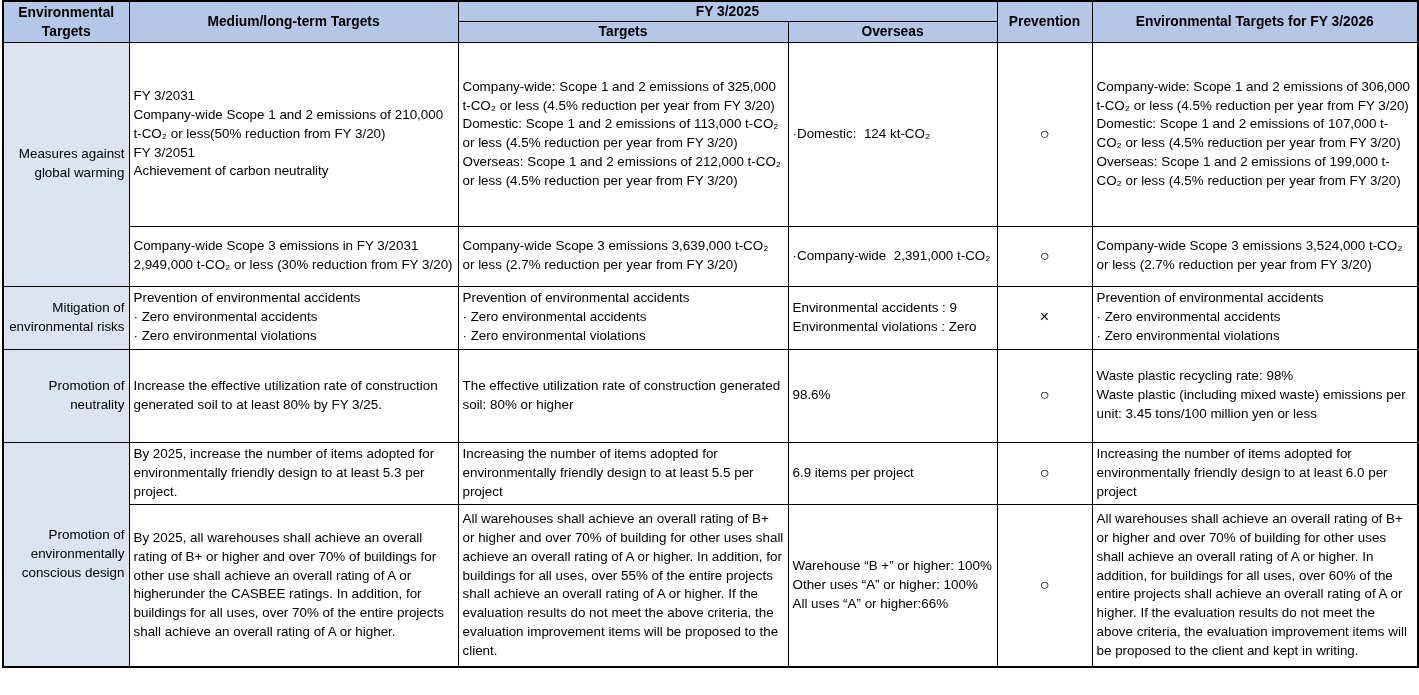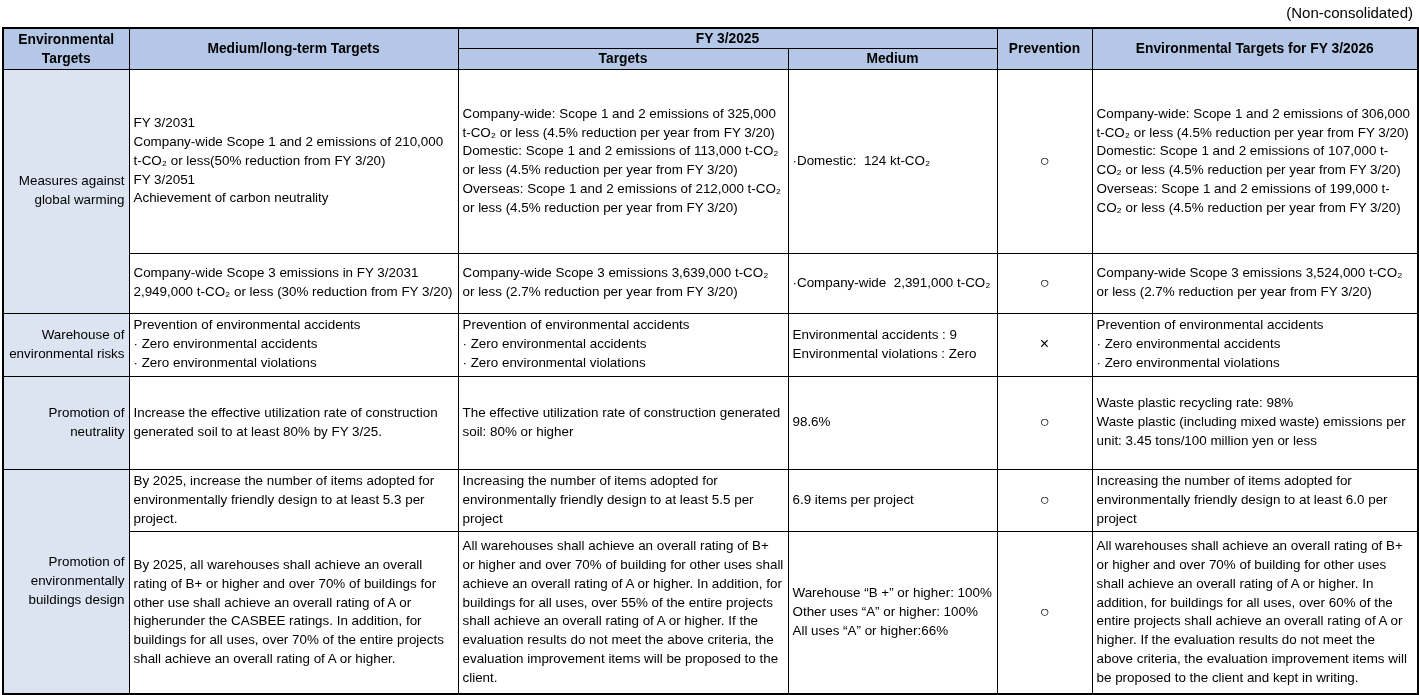--- a/index.html
+++ b/index.html
@@ -29,42 +29,41 @@
   }
   .envtbl td.body { text-align:left; white-space:pre-wrap; word-wrap:break-word; }
   .envtbl td.eval { text-align:center; font-size:16px; }
   tr.h20 { height:20px;margin-top:12px; }
 </style>
 </head>
 <body>
 
 <div class="page">
 
-  <div class="note">(Non-consolidated)</div>
 
   <table class="envtbl">
     <colgroup>
       <col style="width:126px">
       <col style="width:329px">
       <col style="width:330px">
       <col style="width:209px">
       <col style="width:95px">
       <col style="width:326px">
     </colgroup>
     <thead>
       <tr class="h20">
         <th rowspan="2">Environmental Targets</th>
         <th rowspan="2">Medium/long-term Targets</th>
         <th colspan="2">FY 3/2025</th>
         <th rowspan="2">Prevention</th>
         <th rowspan="2">Environmental Targets for FY 3/2026</th>
       </tr>
       <tr class="h20">
         <th>Targets</th>
-        <th>Medium</th>
+        <th>Overseas</th>
       </tr>
     </thead>
     <tbody>
 
       <tr style="height:184px">
         <td class="cat" rowspan="2">Measures against global warming</td>
         <td class="body">FY 3/2031
 Company-wide Scope 1 and 2 emissions of 210,000 t-CO₂ or less(50% reduction from FY 3/20)
 FY 3/2051
 Achievement of carbon neutrality</td>
@@ -80,21 +79,21 @@
 
       <tr style="height:60px">
         <td class="body">Company-wide Scope 3 emissions in FY 3/2031 2,949,000 t-CO₂ or less (30% reduction from FY 3/20)</td>
         <td class="body">Company-wide Scope 3 emissions 3,639,000 t-CO₂ or less (2.7% reduction per year from FY 3/20)</td>
         <td class="body">·Company-wide  2,391,000 t-CO₂</td>
         <td class="eval">○</td>
         <td class="body">Company-wide Scope 3 emissions 3,524,000 t-CO₂ or less (2.7% reduction per year from FY 3/20)</td>
       </tr>
 
       <tr style="height:63px">
-        <td class="cat">Warehouse of environmental risks</td>
+        <td class="cat">Mitigation of environmental risks</td>
         <td class="body">Prevention of environmental accidents
 · Zero environmental accidents
 · Zero environmental violations</td>
         <td class="body">Prevention of environmental accidents
 · Zero environmental accidents
 · Zero environmental violations</td>
         <td class="body">Environmental accidents : 9
 Environmental violations : Zero</td>
         <td class="eval">×</td>
         <td class="body">Prevention of environmental accidents
@@ -106,21 +105,21 @@
         <td class="cat">Promotion of neutrality</td>
         <td class="body">Increase the effective utilization rate of construction generated soil to at least 80% by FY 3/25.</td>
         <td class="body">The effective utilization rate of construction generated soil: 80% or higher</td>
         <td class="body">98.6%</td>
         <td class="eval">○</td>
         <td class="body">Waste plastic recycling rate: 98%
 Waste plastic (including mixed waste) emissions per unit: 3.45 tons/100 million yen or less</td>
       </tr>
 
       <tr style="height:62px">
-        <td class="cat" rowspan="2">Promotion of environmentally buildings design</td>
+        <td class="cat" rowspan="2">Promotion of environmentally conscious design</td>
         <td class="body">By 2025, increase the number of items adopted for environmentally friendly design to at least 5.3 per project.</td>
         <td class="body">Increasing the number of items adopted for environmentally friendly design to at least 5.5 per project</td>
         <td class="body">6.9 items per project</td>
         <td class="eval">○</td>
         <td class="body">Increasing the number of items adopted for environmentally friendly design to at least 6.0 per project</td>
       </tr>
 
       <tr style="height:163px">
         <td class="body">By 2025, all warehouses shall achieve an overall rating of B+ or higher and over 70% of buildings for other use shall achieve an overall rating of A or higherunder the CASBEE ratings. In addition, for buildings for all uses, over 70% of the entire projects shall achieve an overall rating of A or higher.</td>
         <td class="body">All warehouses shall achieve an overall rating of B+ or higher and over 70% of building for other uses shall achieve an overall rating of A or higher. In addition, for buildings for all uses, over 55% of the entire projects shall achieve an overall rating of A or higher. If the evaluation results do not meet the above criteria, the evaluation improvement items will be proposed to the client.</td>

